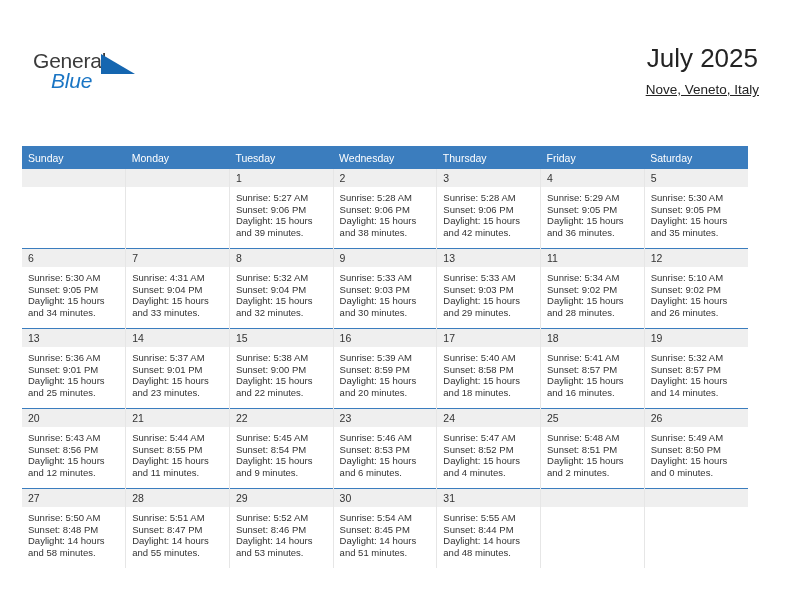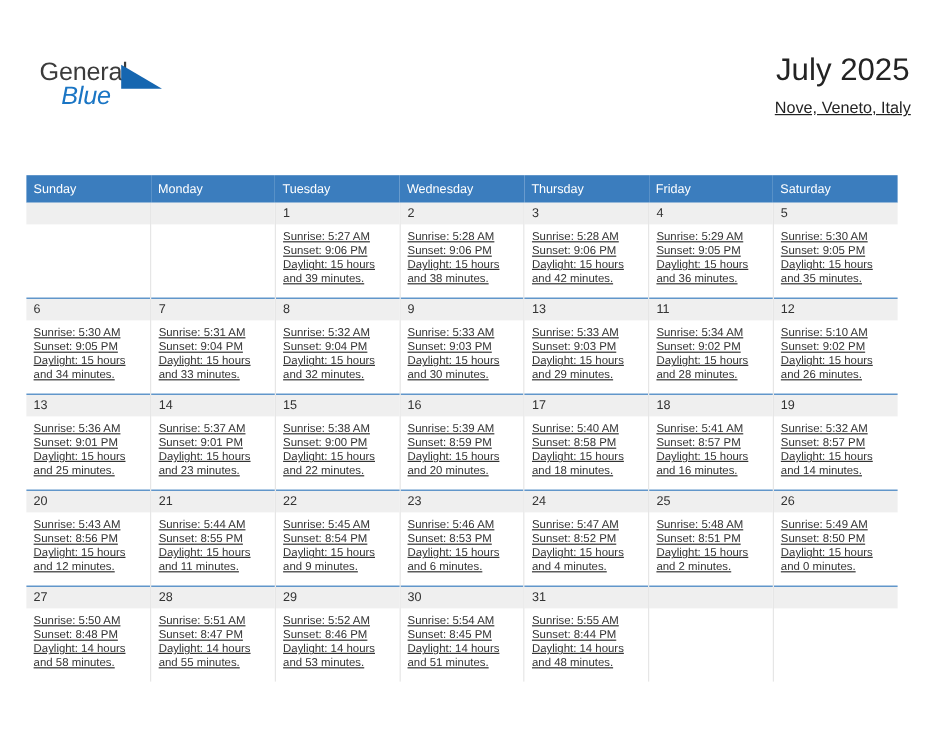--- a/index.html
+++ b/index.html
@@ -130,21 +130,20 @@
     height: 11px;
   }
   td.empty .daynum {
     color: transparent;
   }
   .cell-body {
     padding: 5px 6px 0 6px;
     font-size: 9.5px;
     line-height: 11.6px;
     color: #333333;
-    text-decoration: underline;
   }
   .cell-body div {
     white-space: nowrap;
   }
 </style>
 </head>
 <body>
 
 <div class="page">
 
@@ -235,21 +234,21 @@
             <div class="cell-body">
               <div>Sunrise: 5:30 AM</div>
               <div>Sunset: 9:05 PM</div>
               <div>Daylight: 15 hours</div>
               <div>and 34 minutes.</div>
             </div>
           </td>
           <td>
             <span class="daynum">7</span>
             <div class="cell-body">
-              <div>Sunrise: 5:31 AM</div>
+              <div>Sunrise: 4:31 AM</div>
               <div>Sunset: 9:04 PM</div>
               <div>Daylight: 15 hours</div>
               <div>and 33 minutes.</div>
             </div>
           </td>
           <td>
             <span class="daynum">8</span>
             <div class="cell-body">
               <div>Sunrise: 5:32 AM</div>
               <div>Sunset: 9:04 PM</div>

